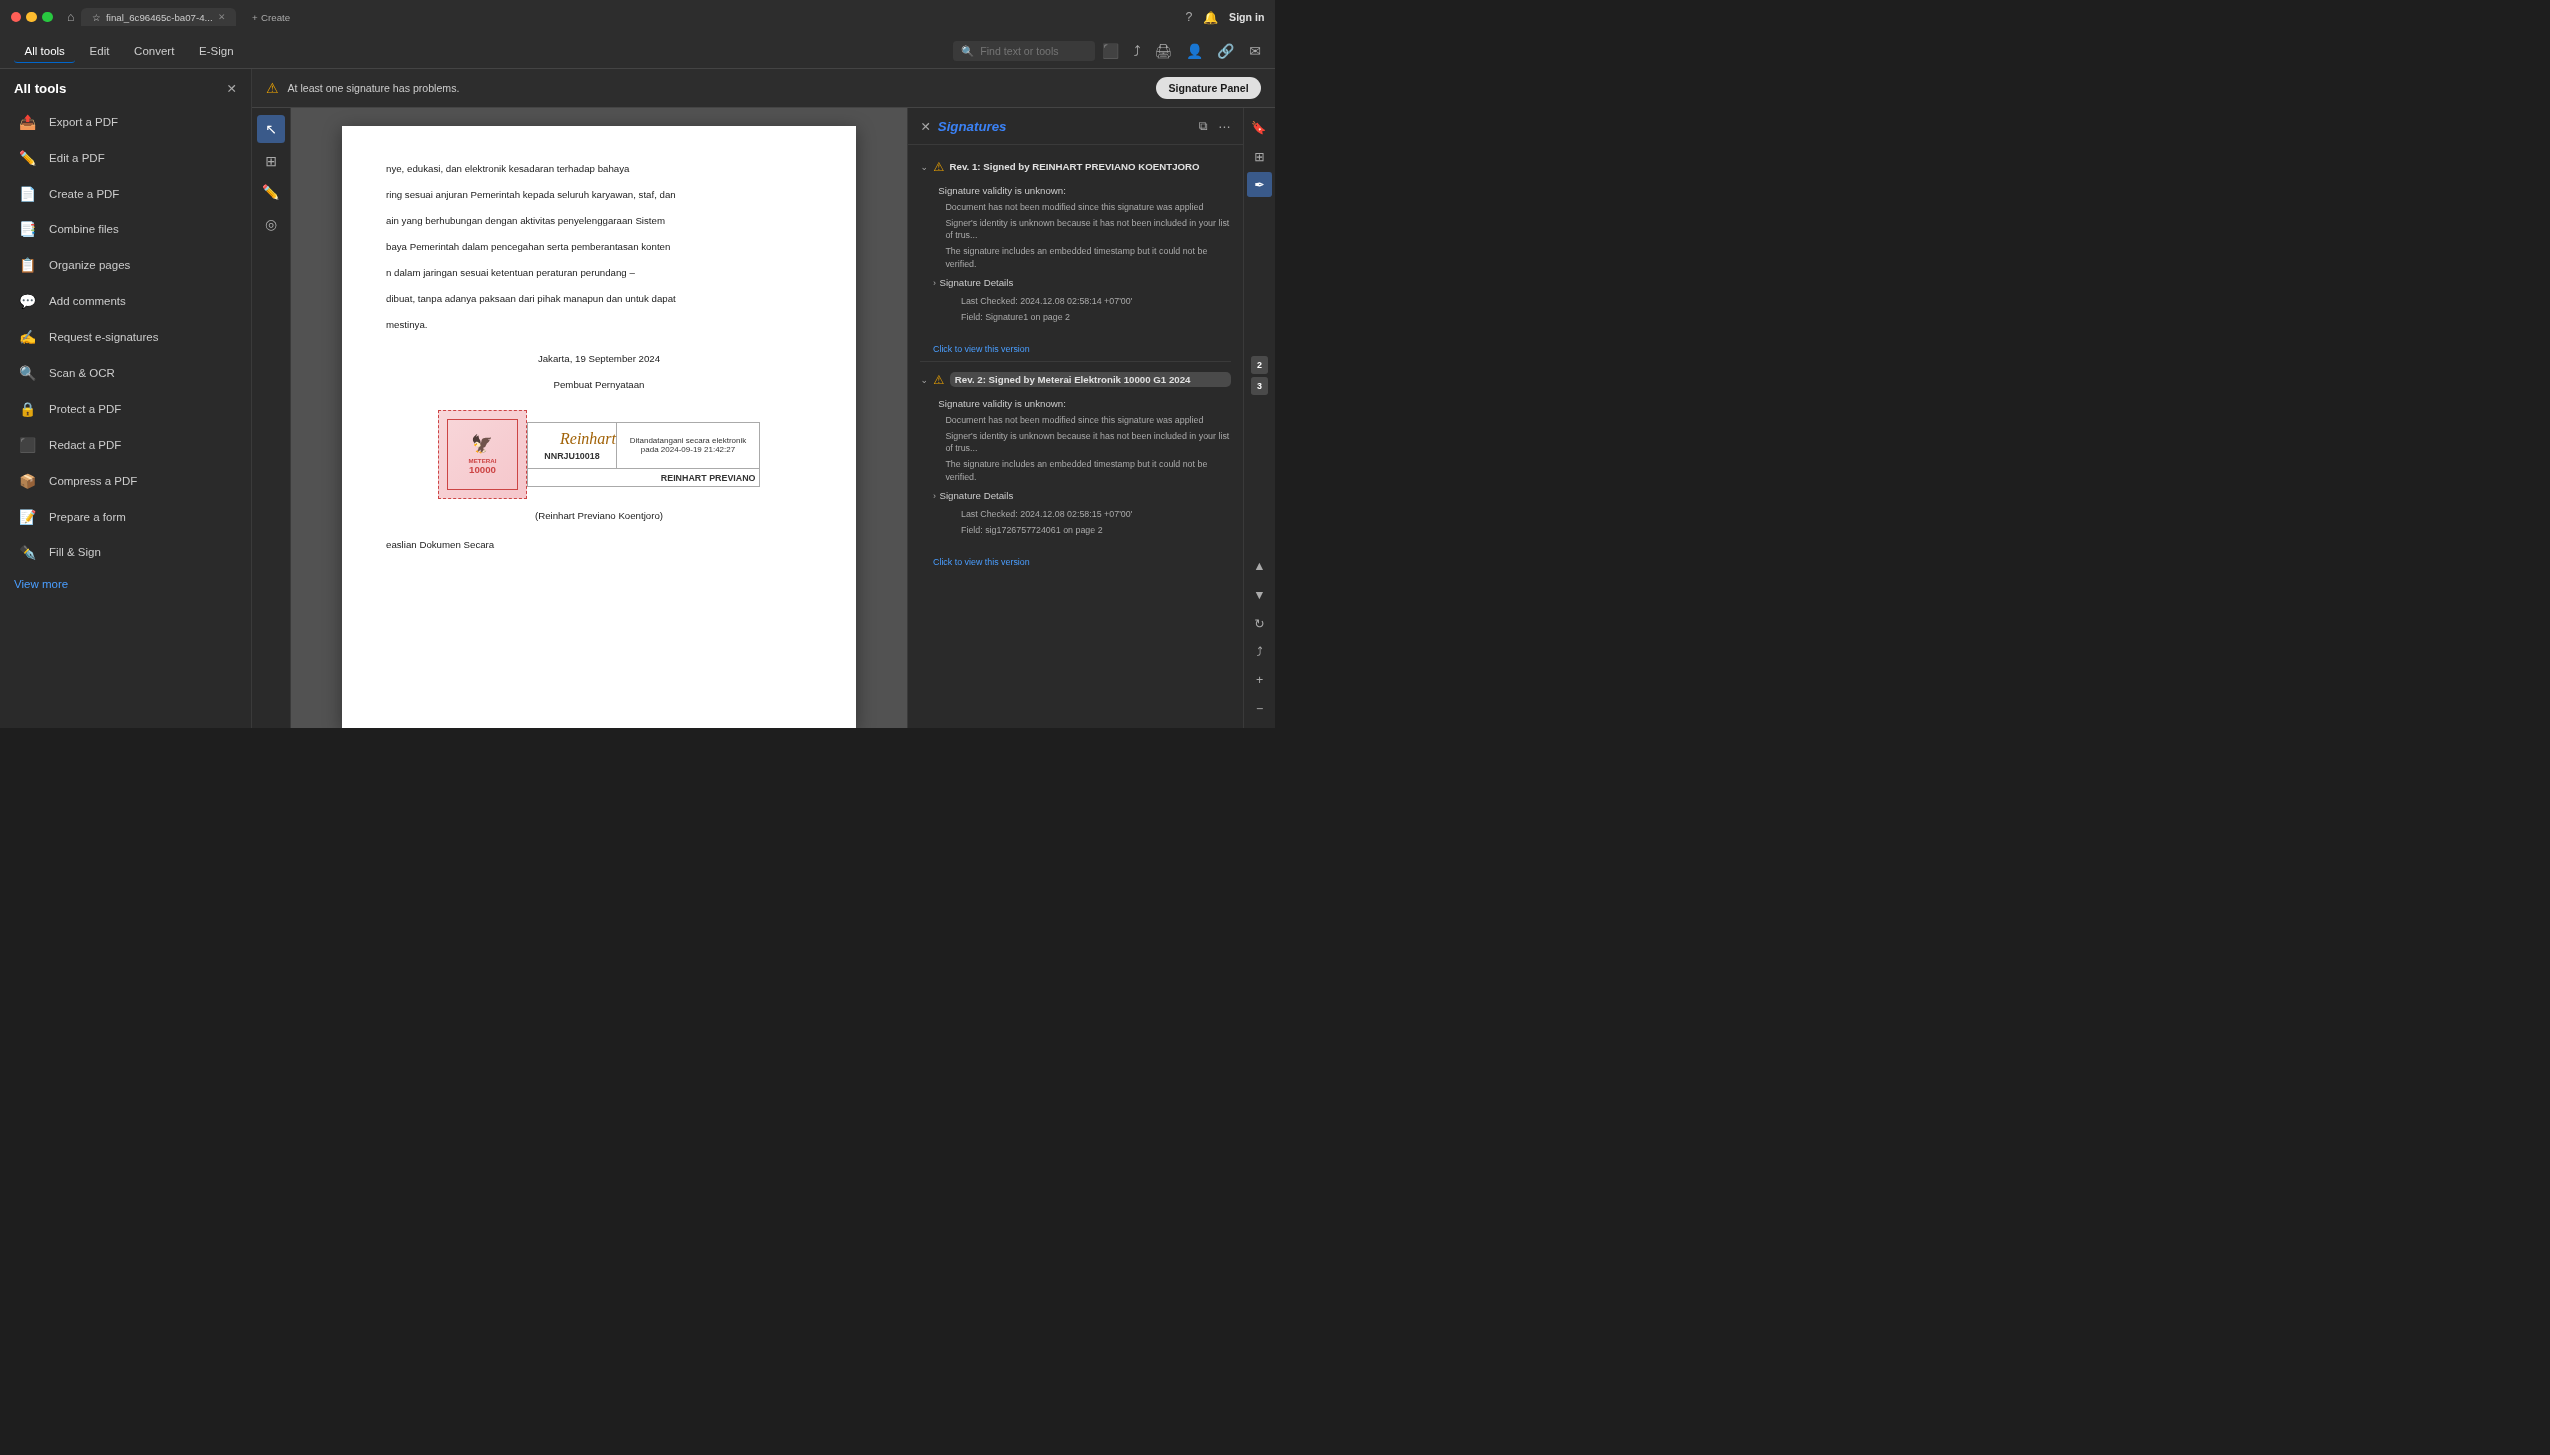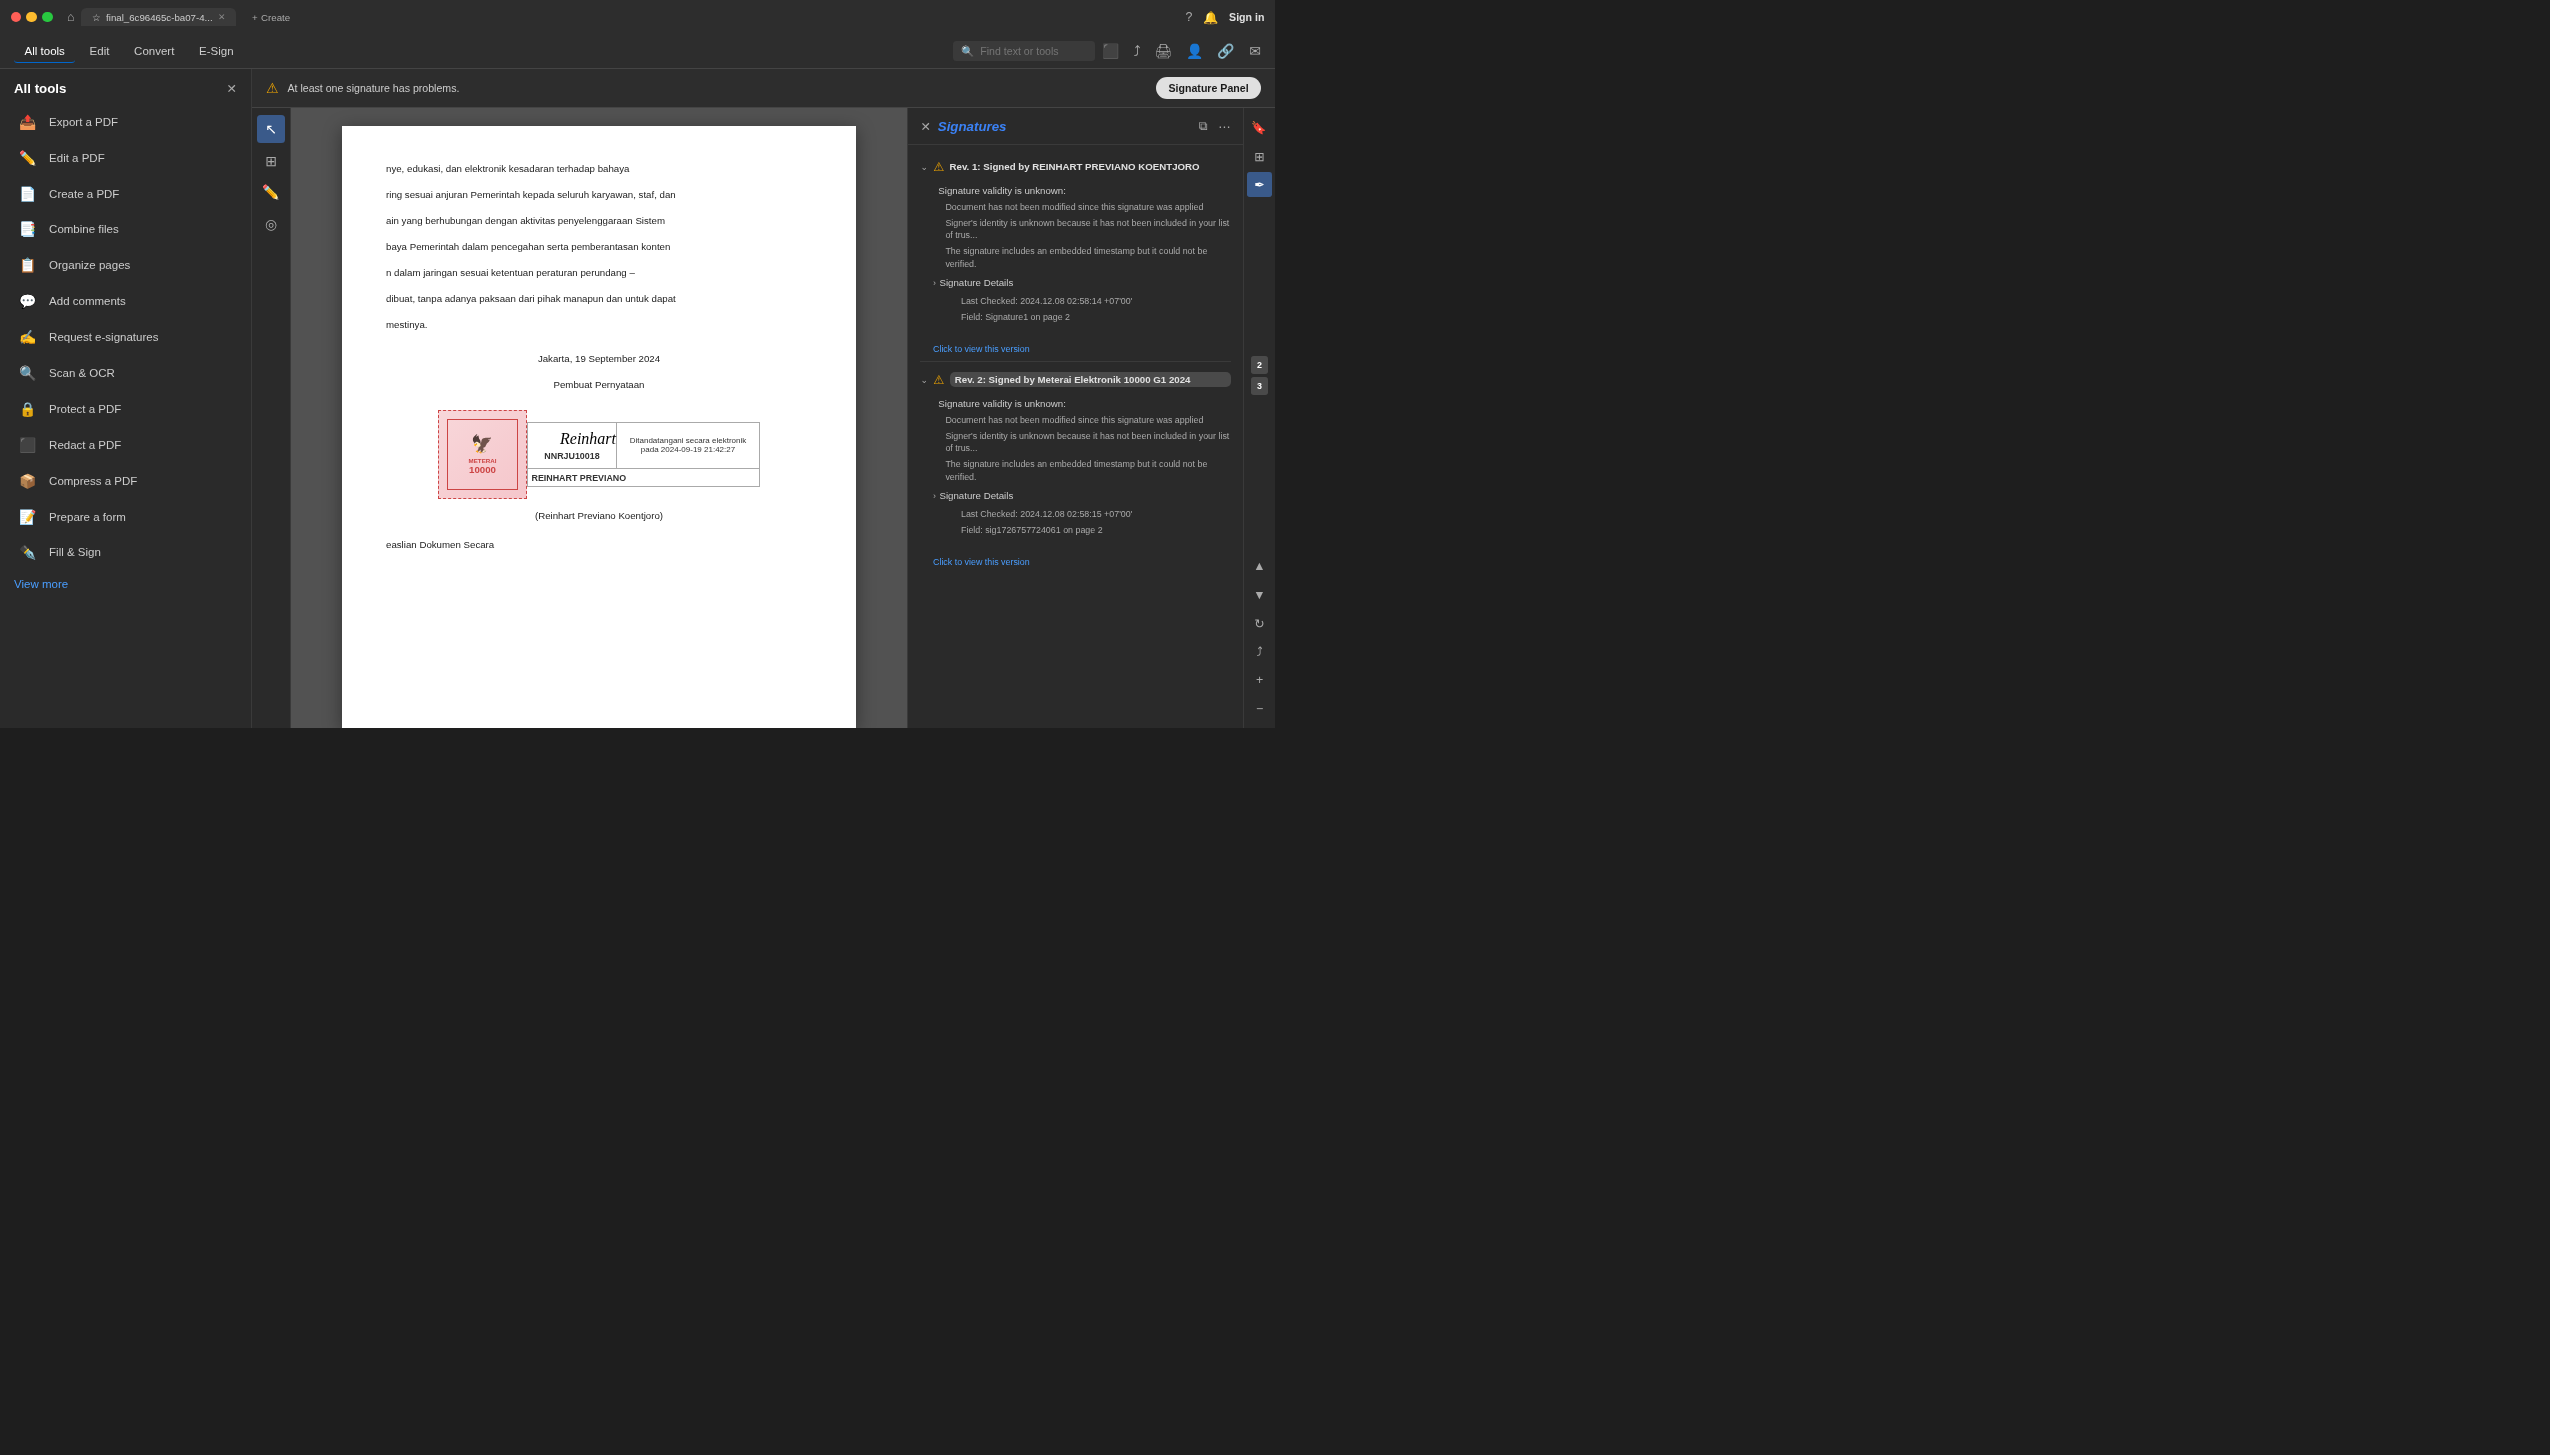--- a/index.html
+++ b/index.html
@@ -317,21 +317,21 @@
       padding: 7px;
       border-right: 0.9px solid #aaa;
       display: flex;
       flex-direction: column;
       align-items: center;
       justify-content: center;
     }
     .sig-img {
       font-family: cursive;
       font-size: 16px;
-      color: #000000;
+      color: #a16207;
       font-style: italic;
       margin-left: 32px;
     }
     .sig-code {
       font-size: 8.9px;
       font-weight: bold;
       color: #333;
       margin-top: 3.5px;
     }
     .sig-info-box {
@@ -341,21 +341,21 @@
       color: #333;
       display: flex;
       align-items: center;
       justify-content: center;
       text-align: center;
     }
     .sig-name-bottom {
       padding: 3.5px;
       font-size: 8.9px;
       font-weight: bold;
-      text-align: left;
+      text-align: right;
       border-top: 0.9px solid #aaa;
       color: #333;
     }
 
     
     .content-with-toolbar {
       display: flex;
       flex: 1;
       overflow: hidden;
     }

